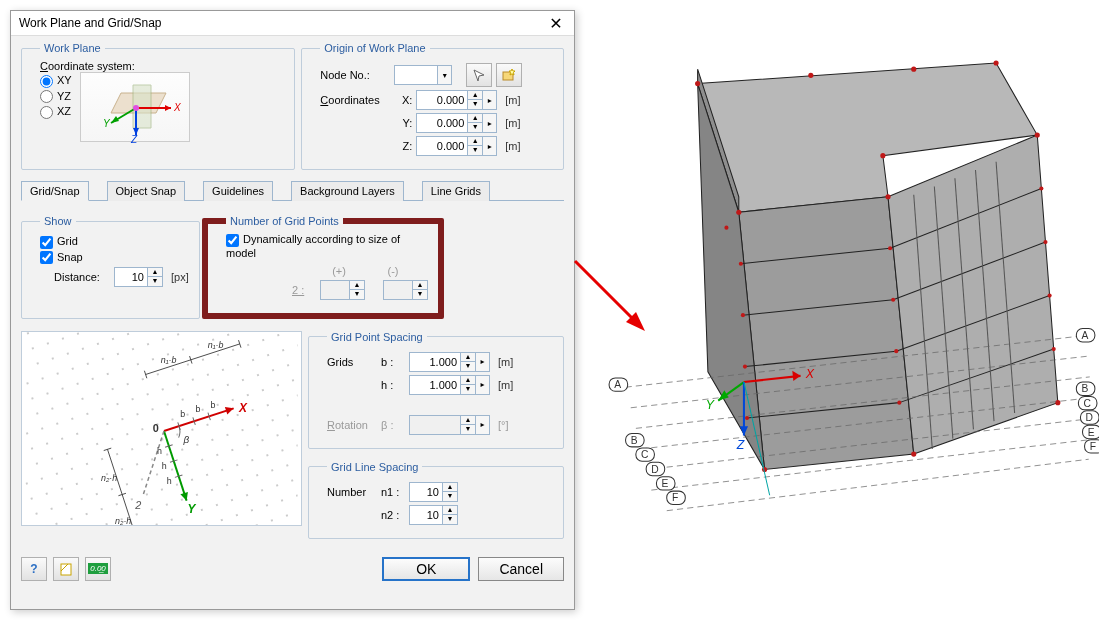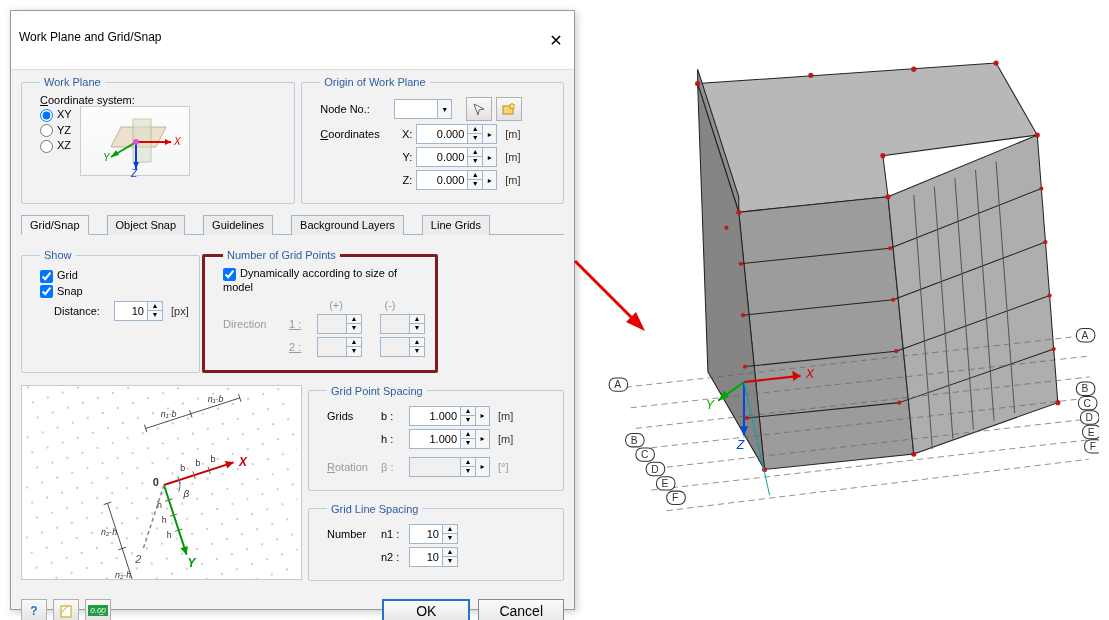--- a/index.html
+++ b/index.html
@@ -15,43 +15,44 @@
     width: 1109px;
     height: 620px;
   }
   .dialog {
     width: 565px;
     background: #f2f2f2;
     border: 1px solid #999;
     box-shadow: 2px 2px 8px rgba(0,0,0,0.2);
   }
   .titlebar {
-    padding: 19px 8px;
+    padding: 2px 8px;
     display: flex;
     justify-content: space-between;
+    align-items: center;
     background: #fff;
     border-bottom: 1px solid #ddd;
     gap: 12px;
   }
   .titlebar .title { font-size: 12px; }
   .close-btn {
     width: 20px; height: 20px;
     display: flex; align-items: center; justify-content: center;
     font-size: 16px; font-weight: 200;
     cursor: pointer;
   }
   .dialog-body { padding: 6px 10px; }
   fieldset {
     border: 1px solid #bfcddb;
     border-radius: 2px;
     margin: 0 0 6px 0;
     padding: 6px 10px 10px 18px;
     background: #f2f2f2;
   }
-  fieldset.highlighted { border: 3px solid #7f1d1d; }
+  fieldset.highlighted { border: 6px solid #7f1d1d; }
   legend {
     color: #2c5da0;
     font-size: 11px;
     padding: 0 4px;
   }
   .row { display: flex; gap: 6px; }
   label { display: inline-block; }
   .underline-first::first-letter { text-decoration: underline; }
   select, input.text {
     border: 1px solid #9eb6ce;
@@ -301,39 +302,20 @@
 
 
       <fieldset class="highlighted">
         <legend>Number of Grid Points</legend>
         <label><input type="checkbox" checked="" style=""><span class="underline-first">Dynamically according to size of model</span></label>
         <div style="display:flex; margin-top:6px">
           <span style="width:62px"></span>
             <span style="width:24px"></span>
           <span class="disabled-text" style="width:54px;text-align:center">(+)</span>
           <span class="disabled-text" style="width:54px;text-align:center">(-)</span>
-        </div>
-        <div class="coord-row">
-          <span class="disabled-text" style="width:62px">Direction</span>
-          <span class="disabled-text" style="width:24px;text-decoration:underline">1 :</span>
-          <div class="spin-wrap">
-              <input class="spin disabled" style="width: 30px;" disabled="">
-              <div class="spin-btns">
-                <span>▲</span>
-                <span>▼</span>
-              </div>
-            </div>
-          <span style="width:10px"></span>
-          <div class="spin-wrap">
-              <input class="spin disabled" style="width: 30px;" disabled="">
-              <div class="spin-btns">
-                <span>▲</span>
-                <span>▼</span>
-              </div>
-            </div>
         </div>
         <div class="coord-row">
           <span style="width:62px"></span>
           <span class="disabled-text" style="width:24px;text-decoration:underline">2 :</span>
           <div class="spin-wrap">
               <input class="spin disabled" style="width: 30px;" disabled="">
               <div class="spin-btns">
                 <span>▲</span>
                 <span>▼</span>
               </div>
@@ -427,21 +409,21 @@
             <div class="spin-wrap">
                 <input class="spin" value="1.000" style="">
                 <div class="spin-btns">
                   <span>▲</span>
                   <span>▼</span>
                 </div>
                 <span class="extra-btn">▸</span>
               </div>
             <span class="unit">[m]</span>
           </div>
-          <div class="coord-row" style="margin-top:8px">
+          <div class="coord-row" style="margin-top:20px">
             <span class="disabled-text underline-first" style="width:50px">Rotation</span>
             <span class="disabled-text" style="width:24px">β :</span>
             <div class="spin-wrap">
                 <input class="spin disabled" disabled="" style="">
                 <div class="spin-btns">
                   <span>▲</span>
                   <span>▼</span>
                 </div>
                 <span class="extra-btn">▸</span>
               </div>

